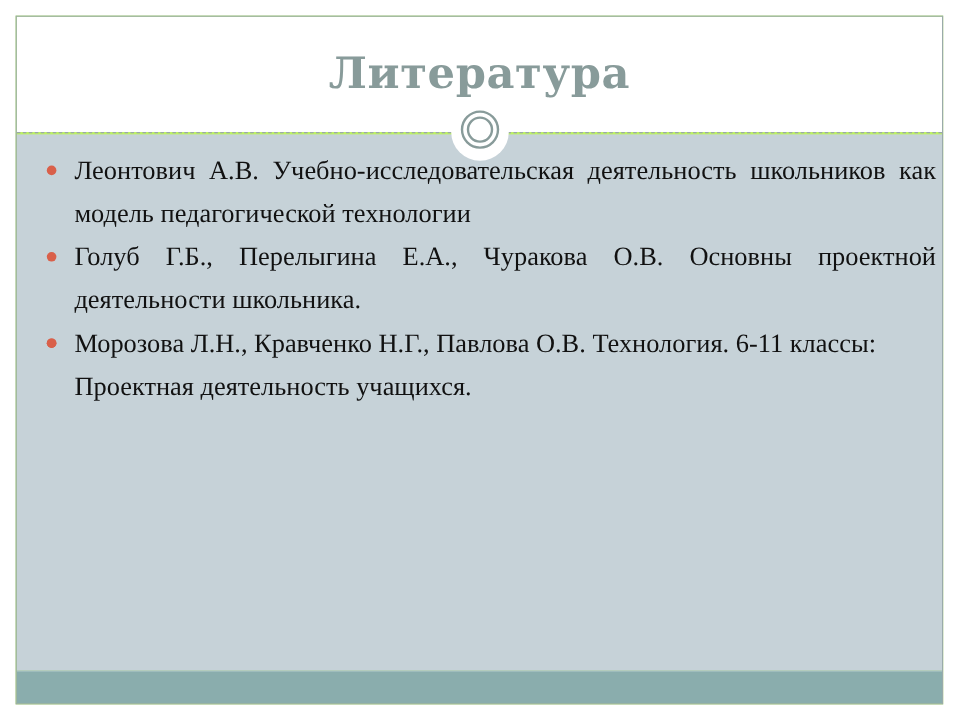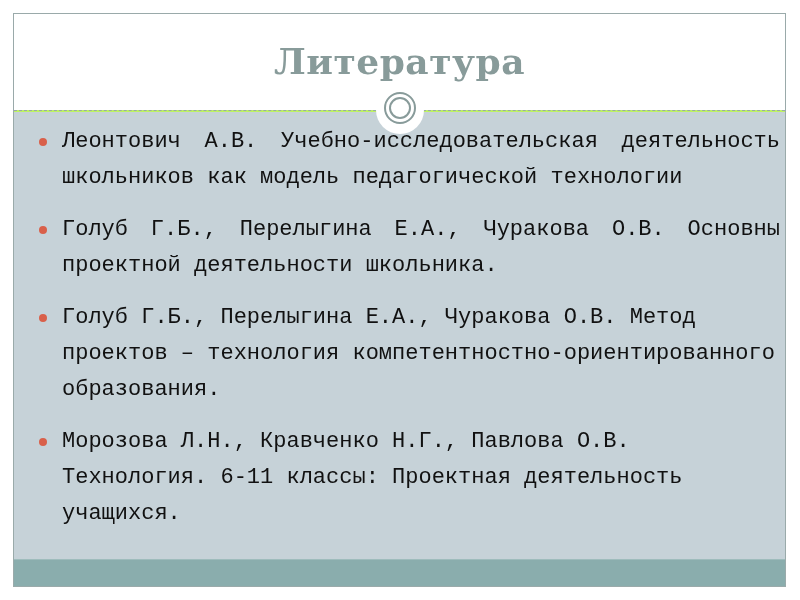--- a/index.html
+++ b/index.html
@@ -101,39 +101,39 @@
       top: 110px;
       width: 100%;
       margin: 0;
       padding: 0;
       list-style: none;
     }
     .item {
       position: relative;
       padding-left: 48px;
       padding-right: 5px;
-      font-family: Liberation Mono, monospace;
+      font-family: Liberation Serif, serif;
       font-size: 22px;
       line-height: 36px;
       color: #111111;
     }
     .item.justify {
       text-align: justify;
       text-align-last: left;
     }
     .bullet {
       position: absolute;
       left: 25px;
       top: 14px;
       width: 8px;
       height: 8px;
       border-radius: 50%;
       background: #d9604a;
     }
-    .item + .item { margin-top: 16px; }
+    .item + .item { margin-top: 0; }
   </style>
 </head>
 <body>
 
 <div class="slide">
   <div class="header">
     <div class="title">Литература</div>
   </div>
   <div class="divider"></div>
   <div class="content"></div>
@@ -146,21 +146,20 @@
     <li class="item justify">
       <span class="bullet"></span>
       <span>Леонтович А.В. Учебно-исследовательская деятельность школьников как модель педагогической технологии</span>
     </li>
     <li class="item justify">
       <span class="bullet"></span>
       <span>Голуб Г.Б., Перелыгина Е.А., Чуракова О.В. Основны проектной деятельности школьника.</span>
     </li>
     <li class="item">
       <span class="bullet"></span>
-      <span>Голуб Г.Б., Перелыгина Е.А., Чуракова О.В. Метод проектов – технология компетентностно-ориентированного образования.</span>
     </li>
     <li class="item">
       <span class="bullet"></span>
       <span>Морозова Л.Н., Кравченко Н.Г., Павлова О.В. Технология. 6-11 классы: Проектная деятельность учащихся.</span>
     </li>
   </ul>
 
   <div class="footer"></div>
 </div>
 

